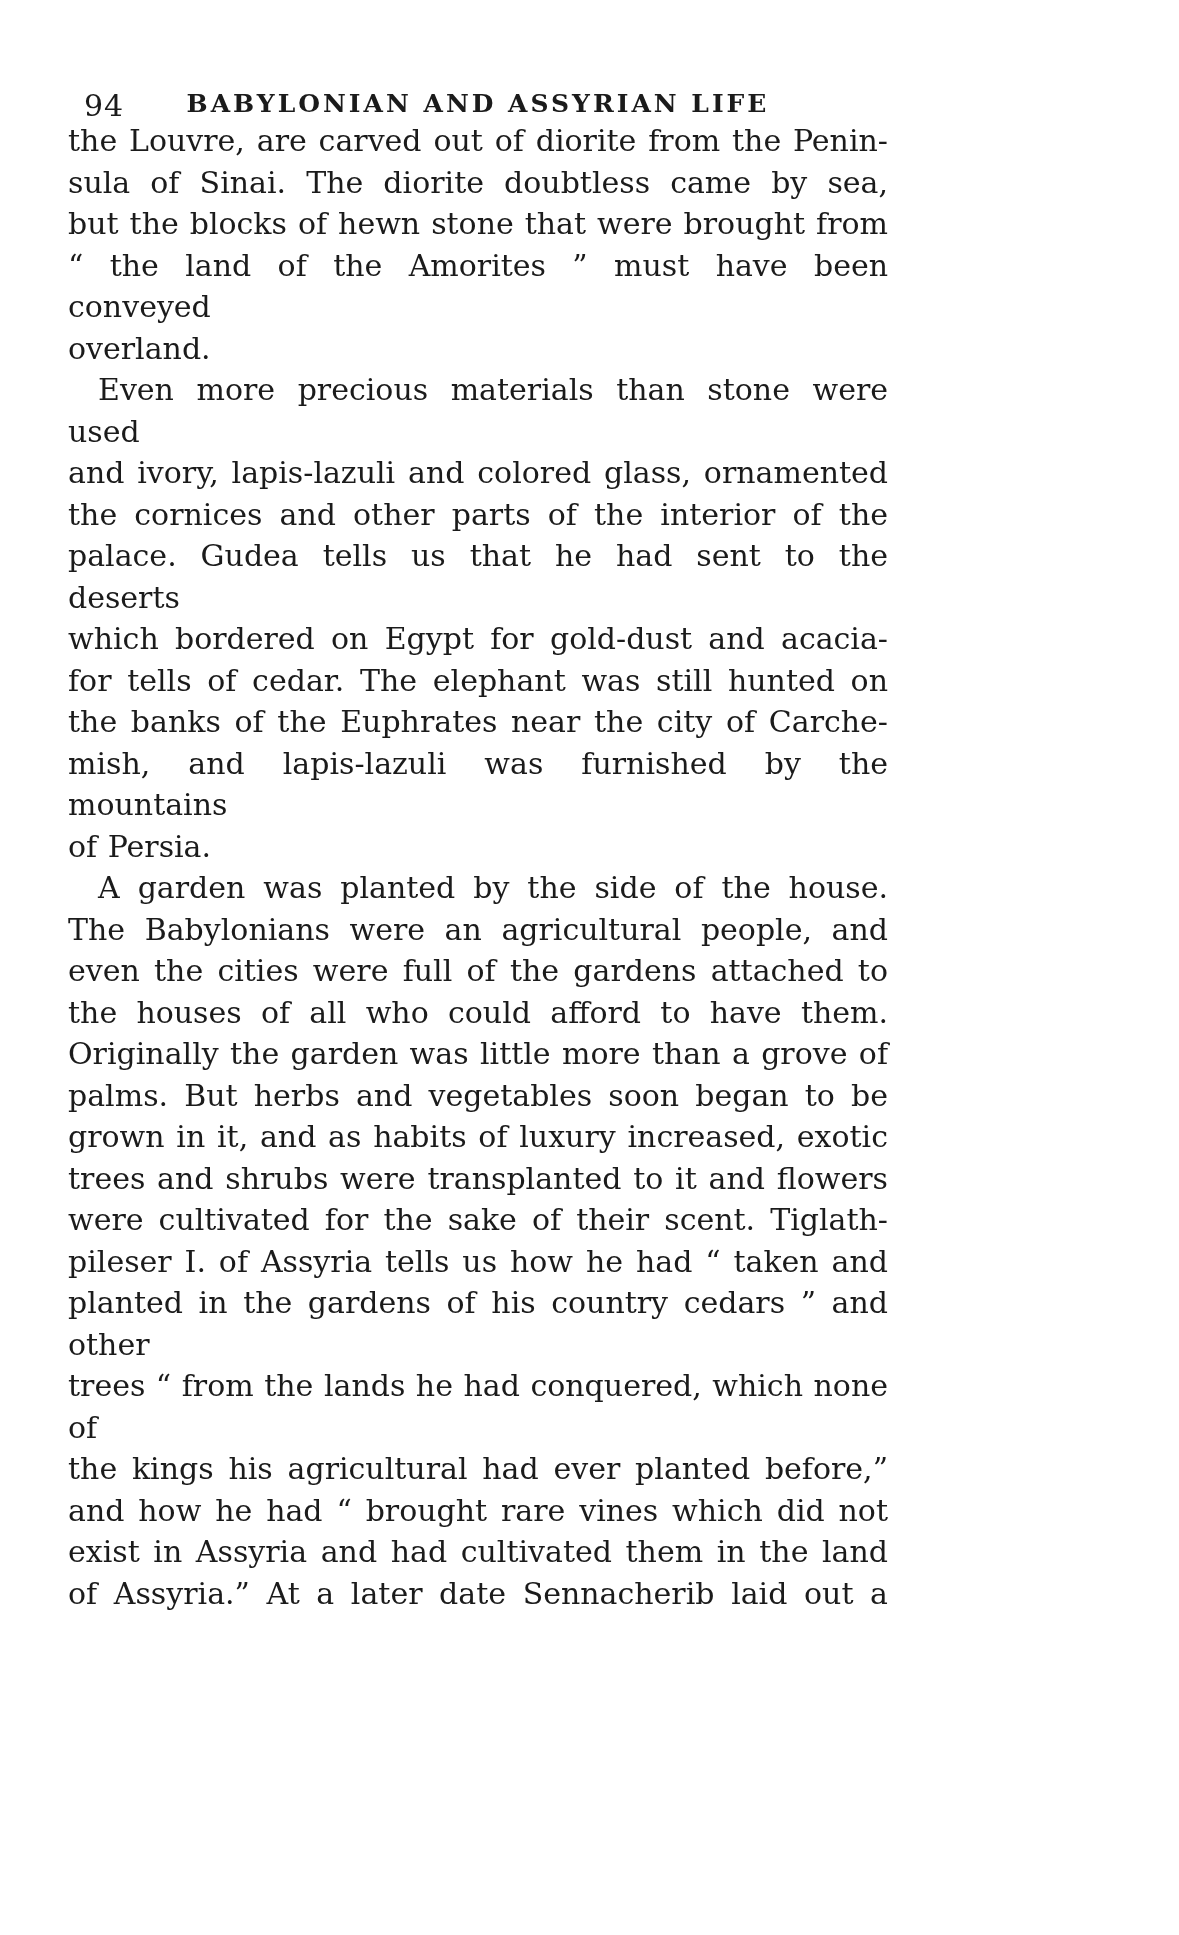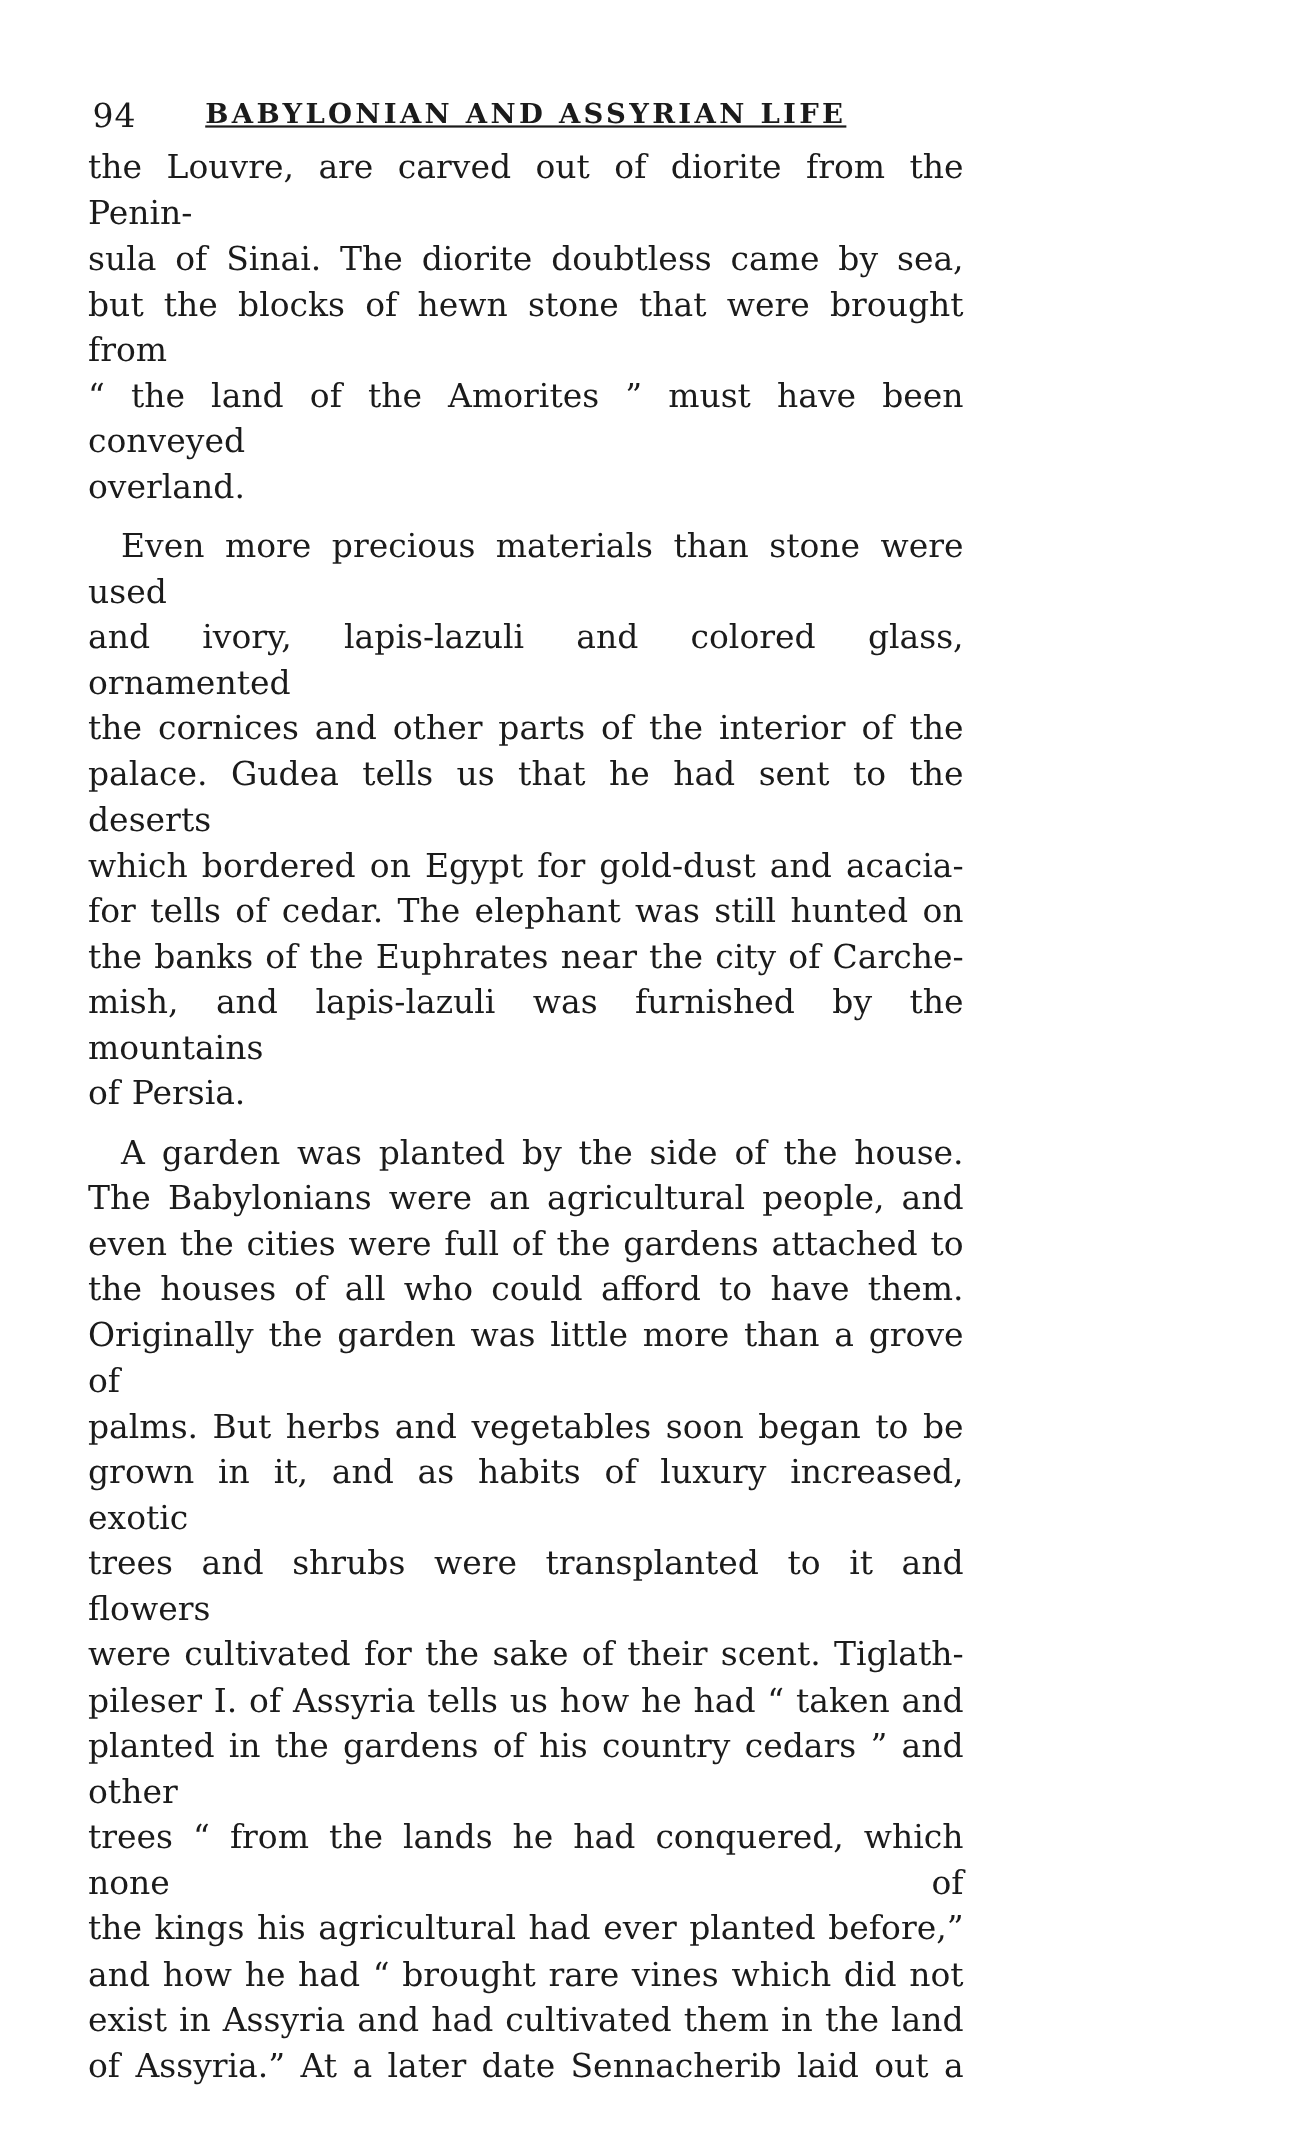--- a/index.html
+++ b/index.html
@@ -15,21 +15,20 @@
     background: #ffffff;
     color: #1b1b1b;
     font-family: "DejaVu Serif", "Liberation Serif", serif;
     padding: 86px 291px 0 68px;
     overflow: hidden;
   }
   .running-head {
     position: relative;
     width: 820px;
     height: 34px;
-    text-decoration: underline;
   }
   .page-num {
     position: absolute;
     left: 16px;
     top: 2px;
     font-size: 30px;
     letter-spacing: 1px;
   }
   .head-title {
     display: block;
@@ -39,21 +38,21 @@
     letter-spacing: 3px;
     padding-top: 3px;
   }
   .body-text {
     width: 820px;
     font-size: 30px;
     line-height: 41.5px;
     word-spacing: 1px;
   }
   .para {
-    margin: 12px;
+    margin: 0;
   }
   .para.indent .line:first-child {
     text-indent: 30px;
   }
   .line {
     display: block;
     white-space: normal;
     text-align: justify;
     -moz-text-align-last: justify;
     text-align-last: justify;

